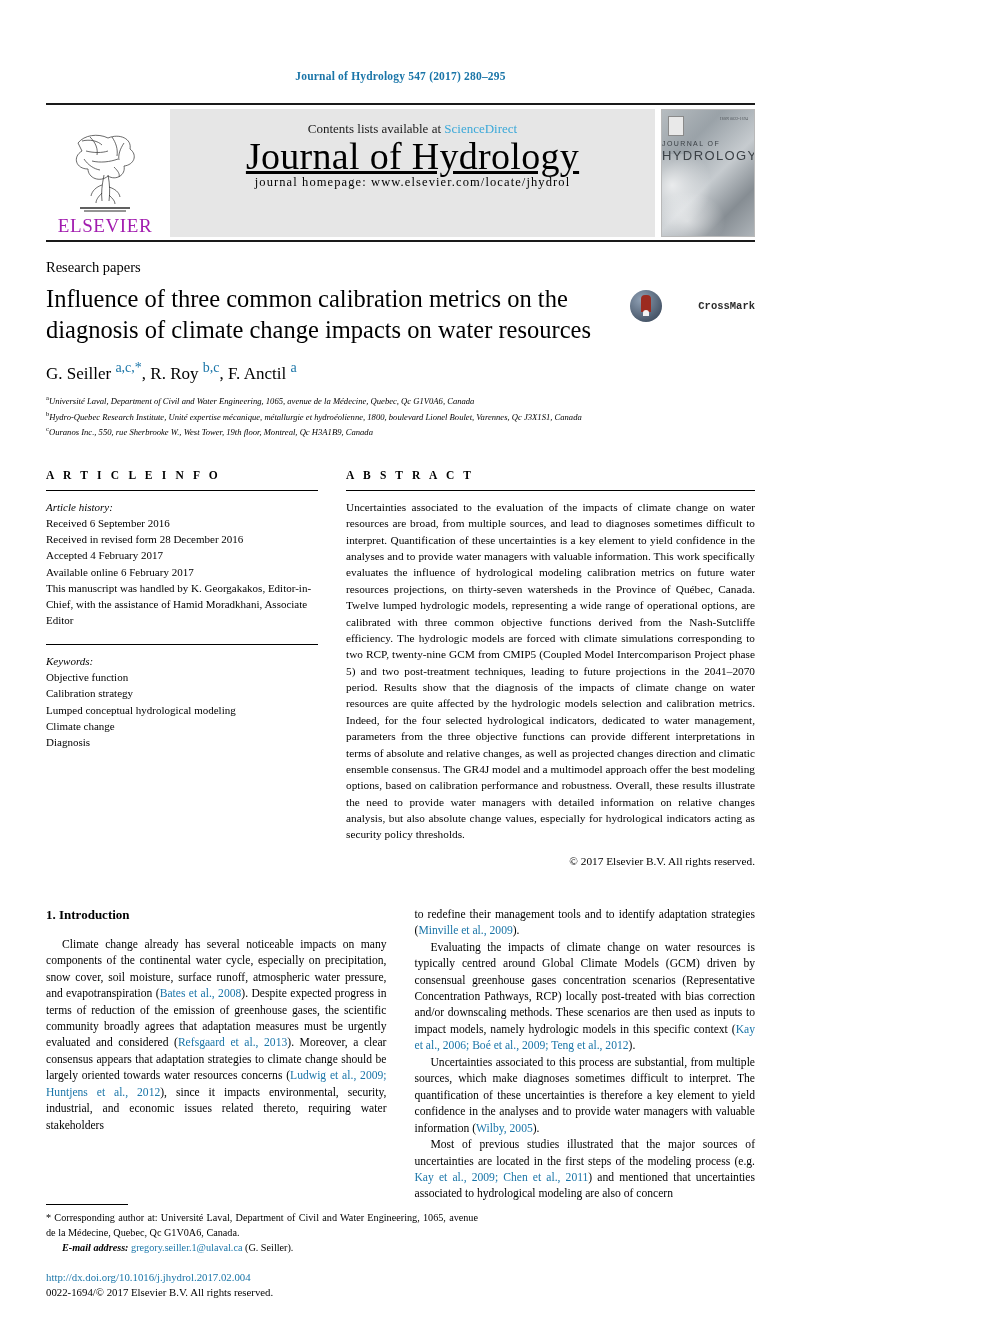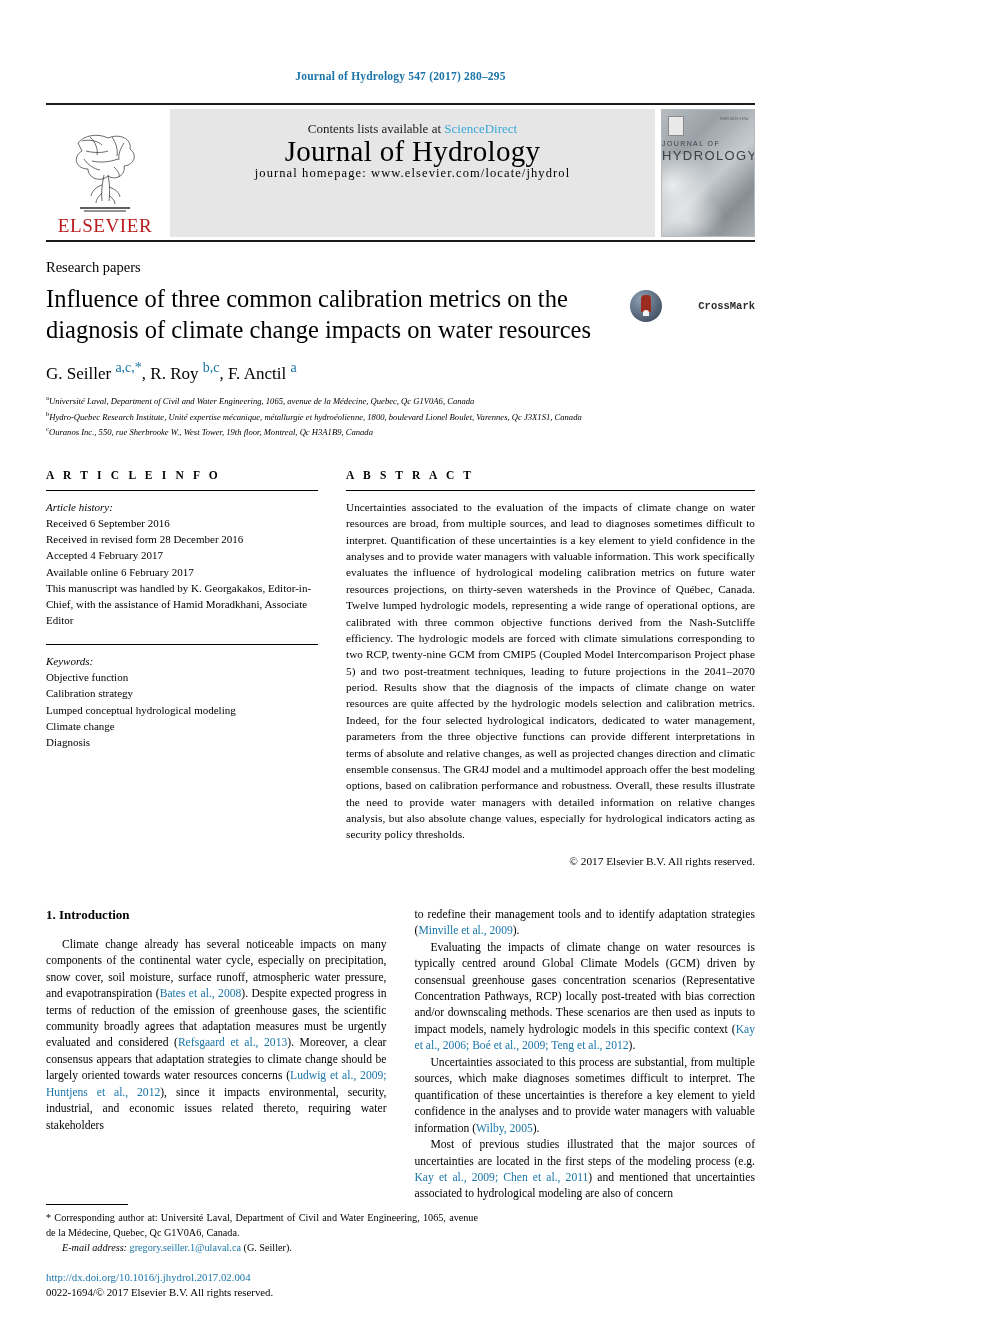--- a/index.html
+++ b/index.html
@@ -46,21 +46,21 @@
     width: 118px;
     flex: 0 0 118px;
     display: flex;
     flex-direction: column;
     align-items: center;
     justify-content: flex-end;
     padding-bottom: 2px;
   }
   .tree-svg { display:block; }
   .elsevier-word {
-    color: #b91c1c;
+    color: #a21caf;
     font-family: "Liberation Serif", serif;
     font-size: 19px;
     letter-spacing: .6px;
     font-weight: normal;
     line-height: 1;
     margin-top: 1px;
   }
   .masthead-center {
     flex: 1 1 auto;
     background: #e6e6e6;
@@ -72,23 +72,24 @@
     padding: 12px 0 14px 0;
   }
   .contents-line {
     font-size: 13px;
     color: #1a1a1a;
   }
   .contents-line .sd {
     color: #3ba8d8;
   }
   .journal-name {
-    font-size: 29px;
+    font-size: 38px;
     letter-spacing: .3px;
     line-height: 1;
+    text-decoration: underline;
   }
   .homepage-line {
     font-size: 12.5px;
     letter-spacing: 1.1px;
   }
   .cover-thumb {
     width: 92px;
     flex: 0 0 92px;
     border: 1px solid #b9b9b9;
     background: linear-gradient(135deg,#b6bcc0 0%, #9aa2a8 28%, #c6cbcf 55%, #868d93 78%, #aeb4b9 100%);
@@ -259,21 +260,21 @@
     font-size: 10.2px;
     line-height: 1.42;
   }
   .fn-rule {
     border-top: 1px solid #000;
     width: 82px;
     margin-bottom: 6px;
   }
   .fn-text { text-align: justify; }
   .fn-email { text-indent: 16px; margin-top: 1px; }
-  .fn-email .it { font-style: italic; font-weight: normal; }
+  .fn-email .it { font-style: italic; font-weight: bold; }
   .doi-block { margin-top: 14px; font-size: 10.8px; line-height: 1.45; }
   .doi-link { color: #1a75a8; }
 </style>
 </head>
 <body>
 
 <div class="page">
 
   <div class="running-head">Journal of Hydrology 547 (2017) 280–295</div>
 

